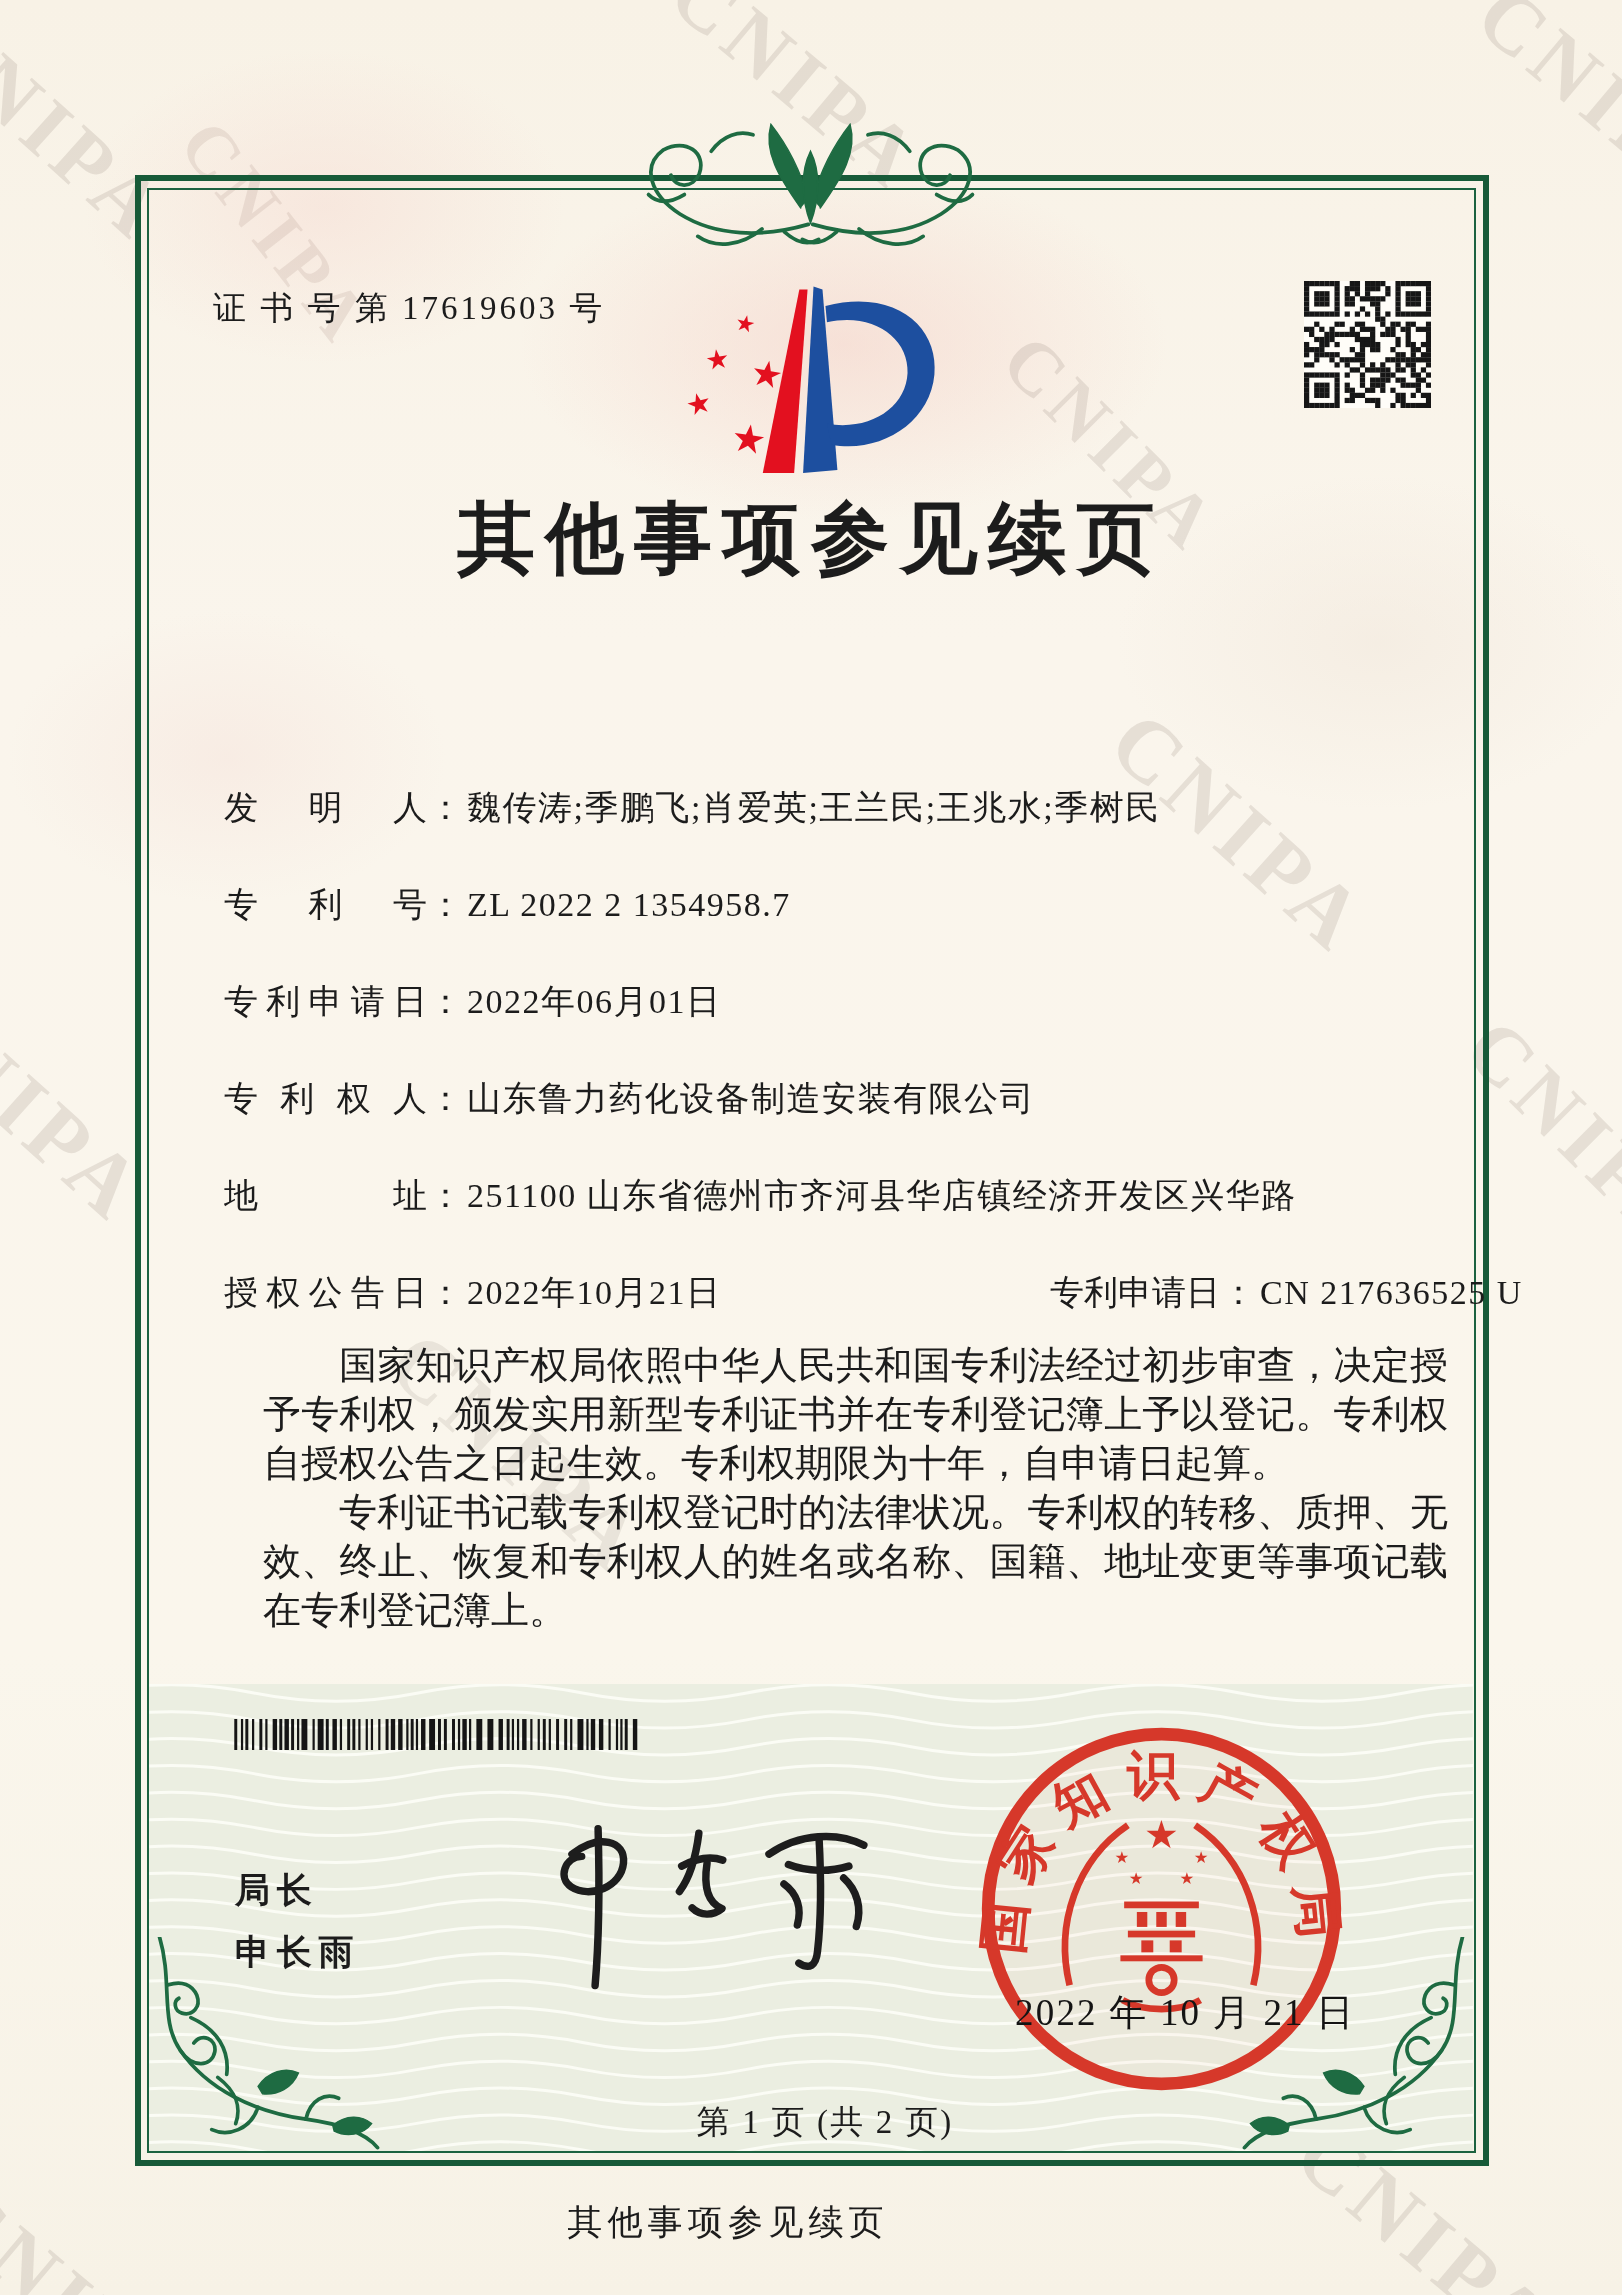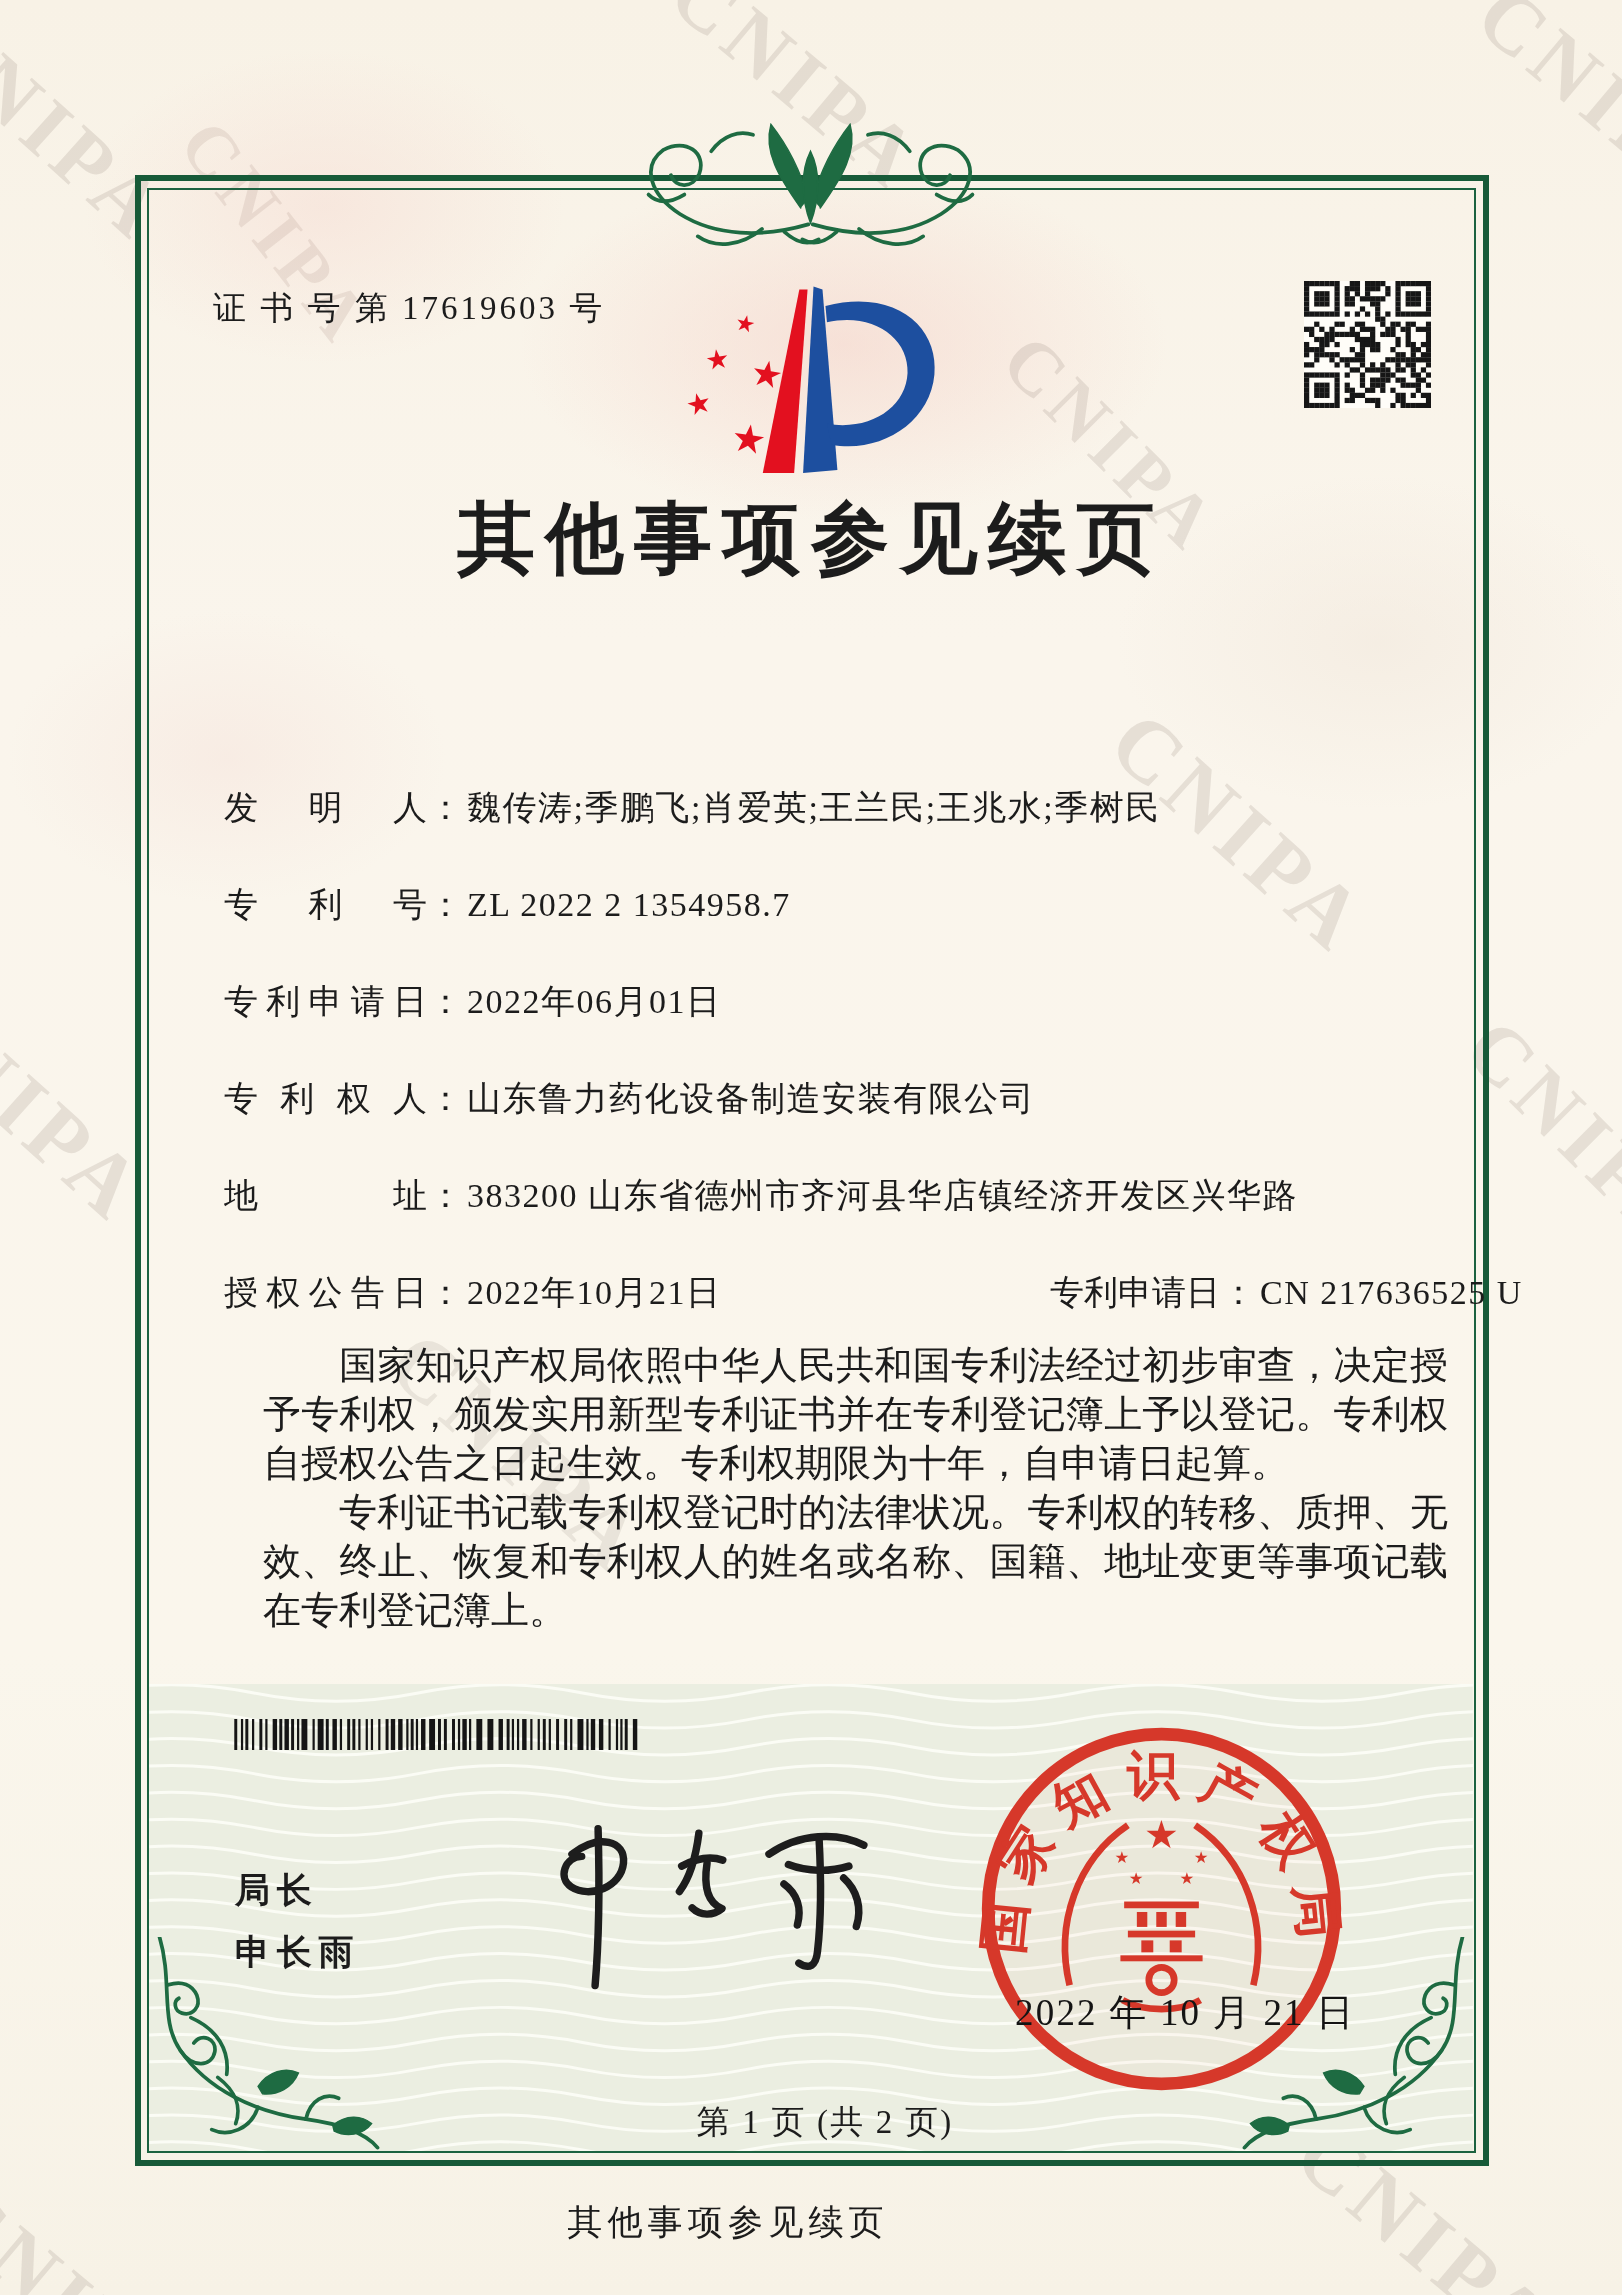--- a/index.html
+++ b/index.html
@@ -484,21 +484,21 @@
   <div class="frow" style="top:882px;">
     <span class="flabel">专利号</span><span class="fcolon">：</span><span class="fvalue">ZL 2022 2 1354958.7</span>
   </div>
   <div class="frow" style="top:979px;">
     <span class="flabel">专利申请日</span><span class="fcolon">：</span><span class="fvalue">2022年06月01日</span>
   </div>
   <div class="frow" style="top:1076px;">
     <span class="flabel">专利权人</span><span class="fcolon">：</span><span class="fvalue">山东鲁力药化设备制造安装有限公司</span>
   </div>
   <div class="frow" style="top:1173px;">
-    <span class="flabel">地址</span><span class="fcolon">：</span><span class="fvalue">383200 山东省德州市齐河县华店镇经济开发区兴华路</span>
+    <span class="flabel">地址</span><span class="fcolon">：</span><span class="fvalue">251100 山东省德州市齐河县华店镇经济开发区兴华路</span>
   </div>
   <div class="frow" style="top:1270px;">
     <span class="flabel">授权公告日</span><span class="fcolon">：</span><span class="fvalue">2022年10月21日</span>
     <span class="grant2">
       <span>专利申请日</span><span class="fcolon">：</span><span class="fvalue">CN 217636525 U</span>
     </span>
   </div>
 
   <div class="body-text">
     <p>国家知识产权局依照中华人民共和国专利法经过初步审查，决定授予专利权，颁发实用新型专利证书并在专利登记簿上予以登记。专利权自授权公告之日起生效。专利权期限为十年，自申请日起算。</p>

